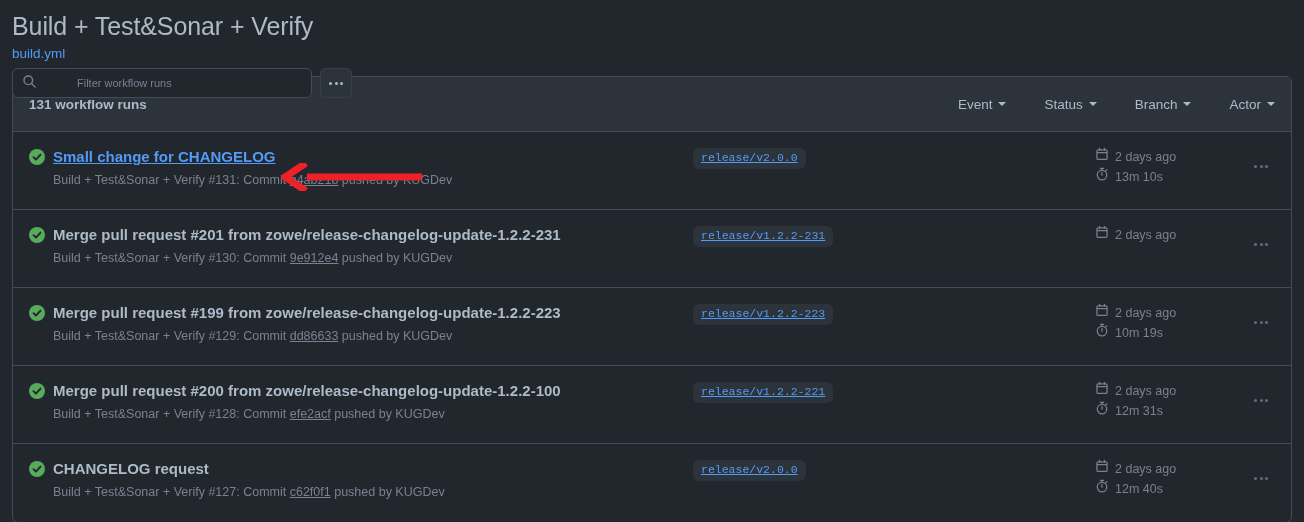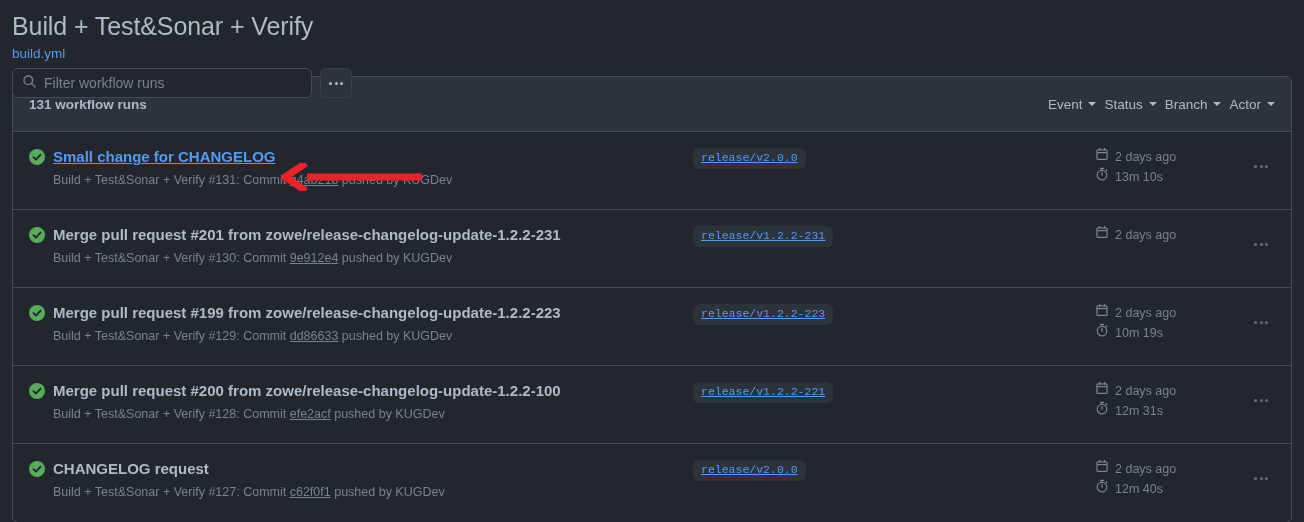--- a/index.html
+++ b/index.html
@@ -51,23 +51,24 @@
     height: 30px;
     background: #22272e;
     border: 1px solid #444c56;
     border-radius: 6px;
     display: flex;
     align-items: center;
     padding: 0 9px;
     gap: 7px;
   }
   .search-box .ph {
-    font-size: 14px;
+    font-size: 11px;
     color: #768390;
     line-height: 1;
+    margin-left: 33px;
   }
   .kebab-btn {
     width: 32px;
     height: 30px;
     background: #2d333b;
     border: 1px solid rgba(205,217,229,0.08);
     border-radius: 6px;
     display: flex;
     align-items: center;
     justify-content: center;
@@ -93,21 +94,21 @@
     align-items: center;
     justify-content: space-between;
     padding: 0 16px;
     border-bottom: 1px solid #444c56;
   }
   .runs-count {
     font-size: 13.5px;
     font-weight: bold;
     color: #adbac7;
   }
-  .filters { display: flex; align-items: center; gap: 8px; }
+  .filters { display: flex; align-items: center; gap: 38px; }
   .filter {
     display: flex; align-items: center; gap: 6px;
     font-size: 13.5px; color: #adbac7;
   }
   .caret {
     width: 0; height: 0;
     border-left: 4px solid transparent;
     border-right: 4px solid transparent;
     border-top: 4px solid #adbac7;
     display: block;

